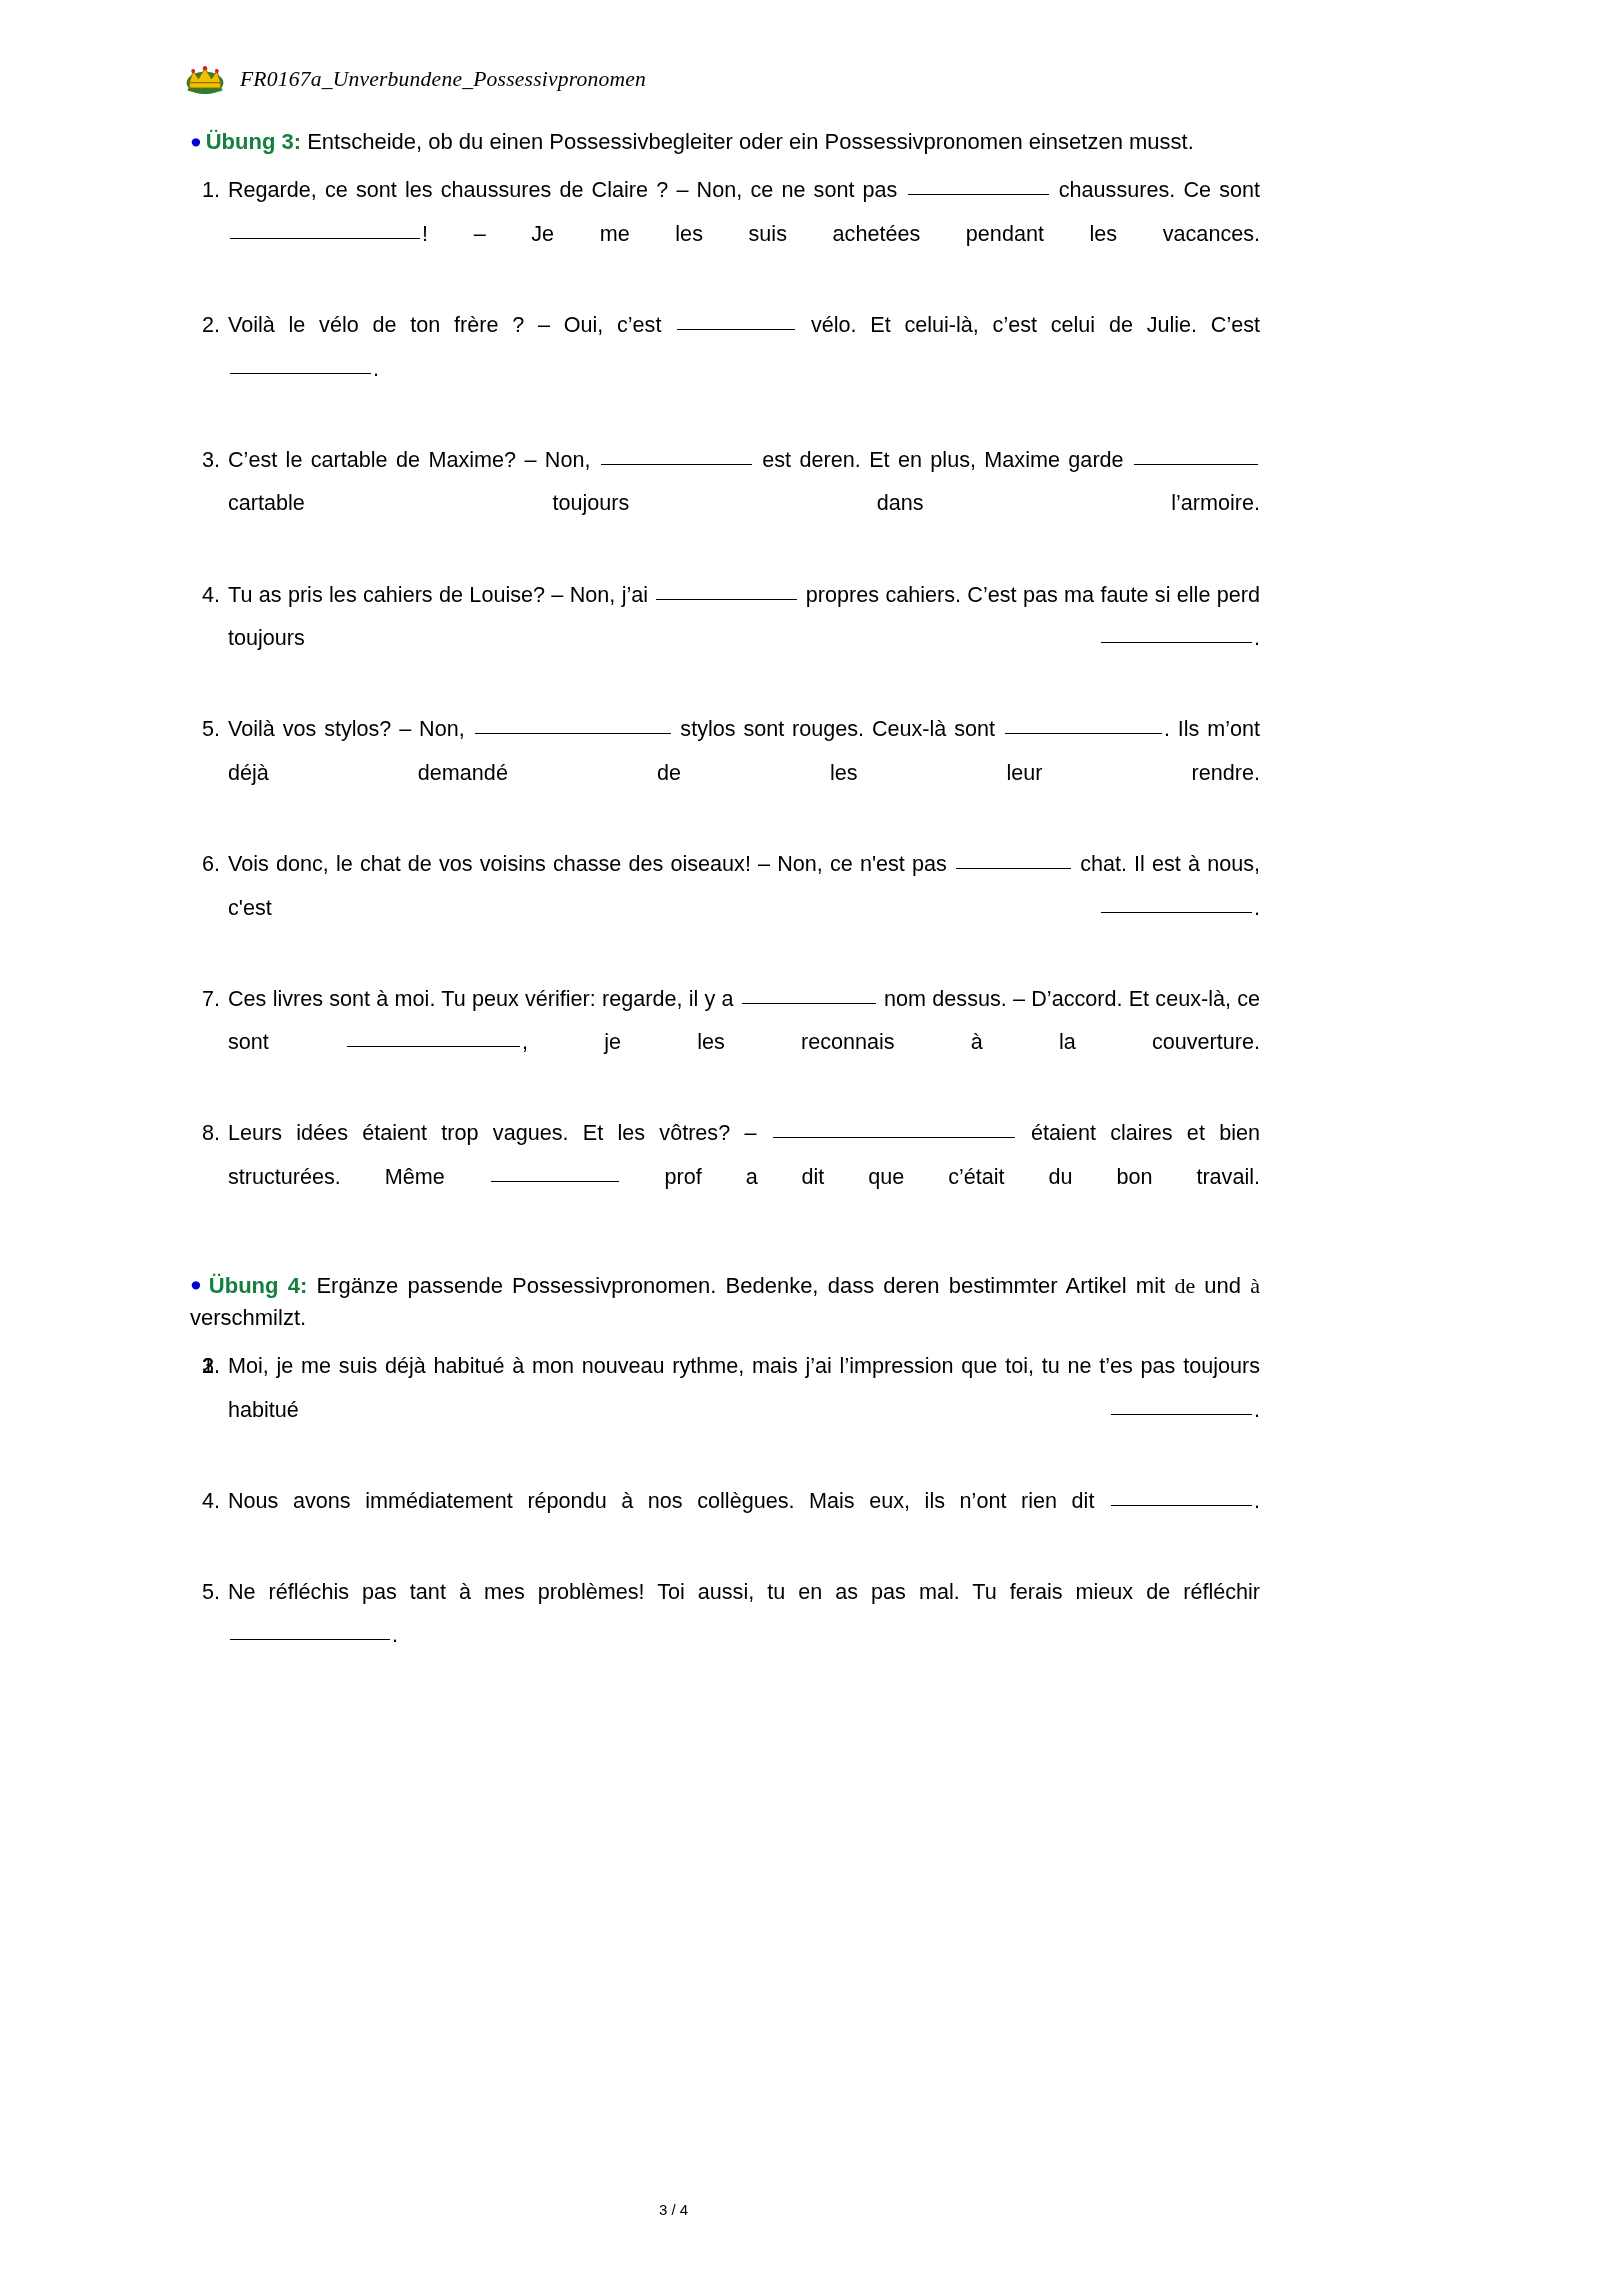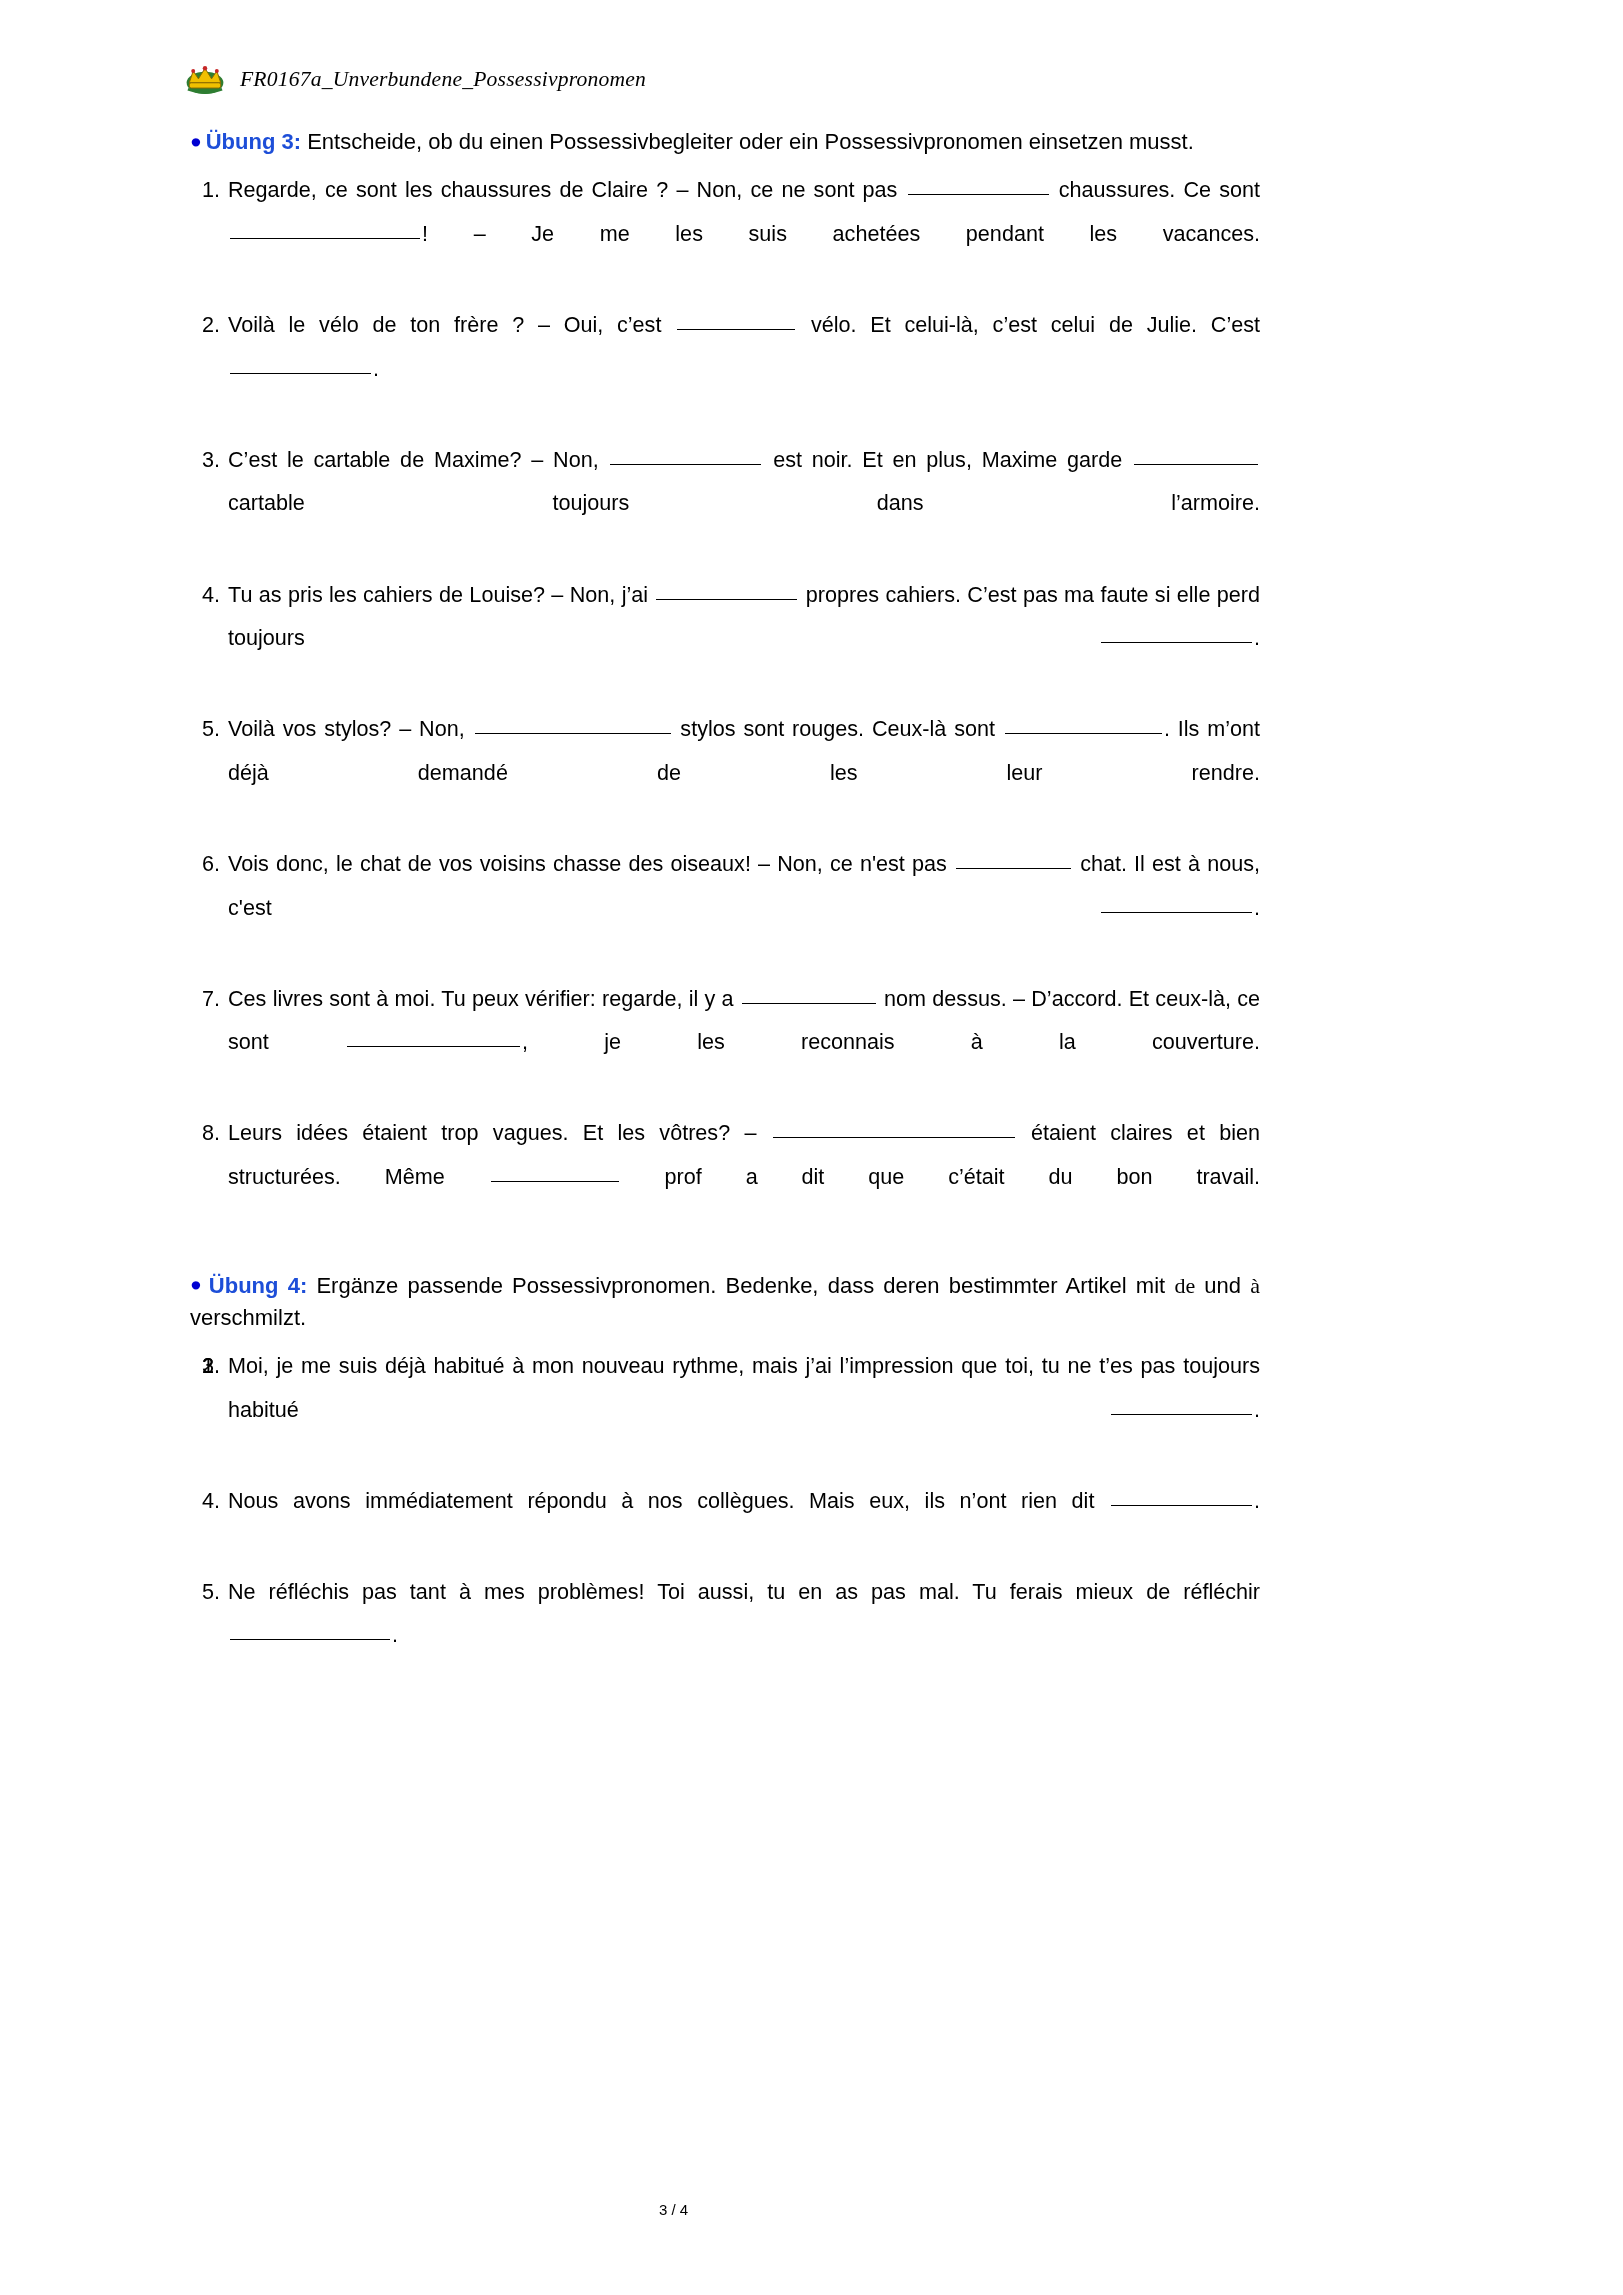--- a/index.html
+++ b/index.html
@@ -56,21 +56,21 @@
     text-align: justify;
     color: #000;
   }
   .bullet {
     color: #0000d2;
     font-size: 19.6px;
     vertical-align: 1.3px;
     margin-right: 3.9px;
   }
   .ex-label {
-    color: #1d4ed8;
+    color: #15803d;
     font-weight: bold;
   }
   .ital { font-family: "Liberation Serif", serif; }
 
   
   ol.items {
     list-style: none;
     margin: 0;
     padding: 0;
   }
@@ -137,21 +137,21 @@
   </div>
 
   <div class="ex-head">
     <span class="bullet">●</span><span class="ex-label">Übung 3:</span>
     <span>Entscheide, ob du einen Possessivbegleiter oder ein Possessivpronomen einsetzen musst.</span>
   </div>
 
   <ol class="items" id="list-ex3">
       <li><span class="num">1.</span><span class="txt"><span>Regarde, ce sont les chaussures de Claire ? – Non, ce ne sont pas </span><span class="blank" style="width: 141px;"></span><span> chaussures. Ce sont </span><span class="blank" style="width: 190px;"></span><span>! – Je me les suis achetées pendant les vacances.</span></span></li>
       <li><span class="num">2.</span><span class="txt"><span>Voilà le vélo de ton frère ? – Oui, c’est </span><span class="blank" style="width: 118px;"></span><span> vélo. Et celui-là, c’est celui de Julie. C’est </span><span class="blank" style="width: 141px;"></span><span>.</span></span></li>
-      <li><span class="num">3.</span><span class="txt"><span>C’est le cartable de Maxime? – Non, </span><span class="blank" style="width: 151px;"></span><span> est noir. Et en plus, Maxime garde </span><span class="blank" style="width: 124px;"></span><span> cartable toujours dans l’armoire.</span></span></li>
+      <li><span class="num">3.</span><span class="txt"><span>C’est le cartable de Maxime? – Non, </span><span class="blank" style="width: 151px;"></span><span> est deren. Et en plus, Maxime garde </span><span class="blank" style="width: 124px;"></span><span> cartable toujours dans l’armoire.</span></span></li>
       <li><span class="num">4.</span><span class="txt"><span>Tu as pris les cahiers de Louise? – Non, j’ai </span><span class="blank" style="width: 141px;"></span><span> propres cahiers. C’est pas ma faute si elle perd toujours </span><span class="blank" style="width: 151px;"></span><span>.</span></span></li>
       <li><span class="num">5.</span><span class="txt"><span>Voilà vos stylos? – Non, </span><span class="blank" style="width: 196px;"></span><span> stylos sont rouges. Ceux-là sont </span><span class="blank" style="width: 157px;"></span><span>. Ils m’ont déjà demandé de les leur rendre.</span></span></li>
       <li><span class="num">6.</span><span class="txt"><span>Vois donc, le chat de vos voisins chasse des oiseaux! – Non, ce n'est pas </span><span class="blank" style="width: 115px;"></span><span> chat. Il est à nous, c'est </span><span class="blank" style="width: 151px;"></span><span>.</span></span></li>
       <li><span class="num">7.</span><span class="txt"><span>Ces livres sont à moi. Tu peux vérifier: regarde, il y a </span><span class="blank" style="width: 134px;"></span><span> nom dessus. – D’accord. Et ceux-là, ce sont </span><span class="blank" style="width: 173px;"></span><span>, je les reconnais à la couverture.</span></span></li>
       <li><span class="num">8.</span><span class="txt"><span>Leurs idées étaient trop vagues. Et les vôtres? – </span><span class="blank" style="width: 242px;"></span><span> étaient claires et bien structurées. Même </span><span class="blank" style="width: 128px;"></span><span> prof a dit que c’était du bon travail.</span></span></li>
     </ol>
 
   <div class="ex-head">
     <span class="bullet">●</span><span class="ex-label">Übung 4:</span>
     <span>Ergänze passende Possessivpronomen. Bedenke, dass deren bestimmter Artikel mit </span><span class="ital">de</span><span> und </span><span class="ital">à</span><span> verschmilzt.</span>

